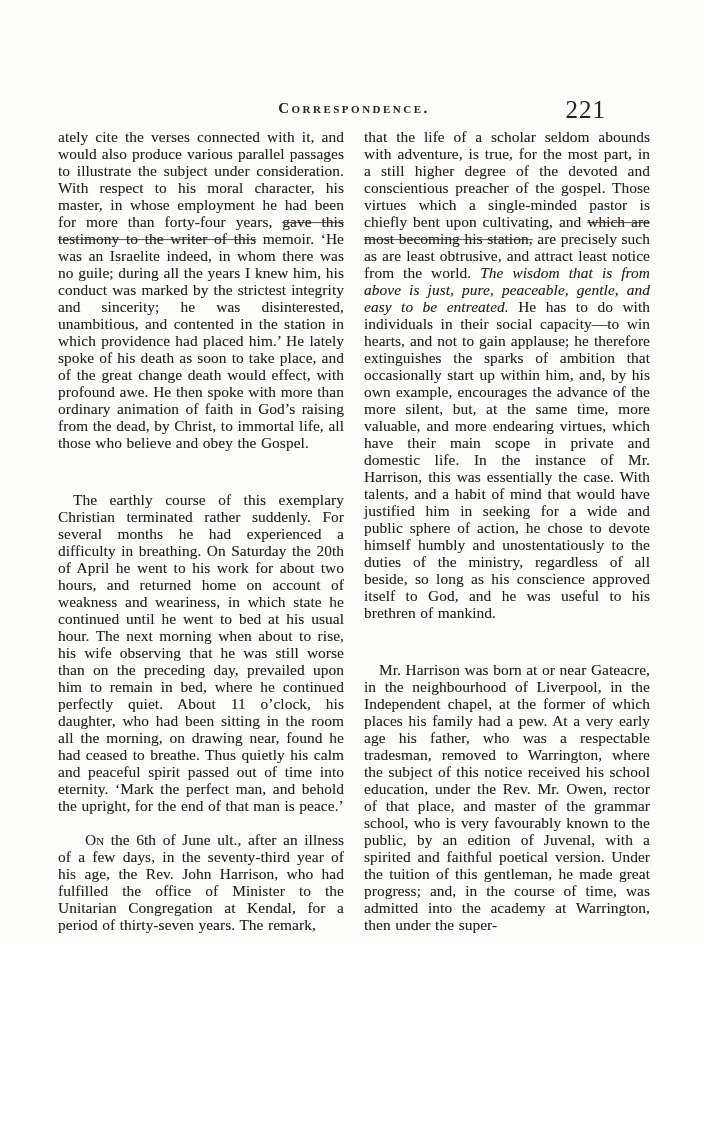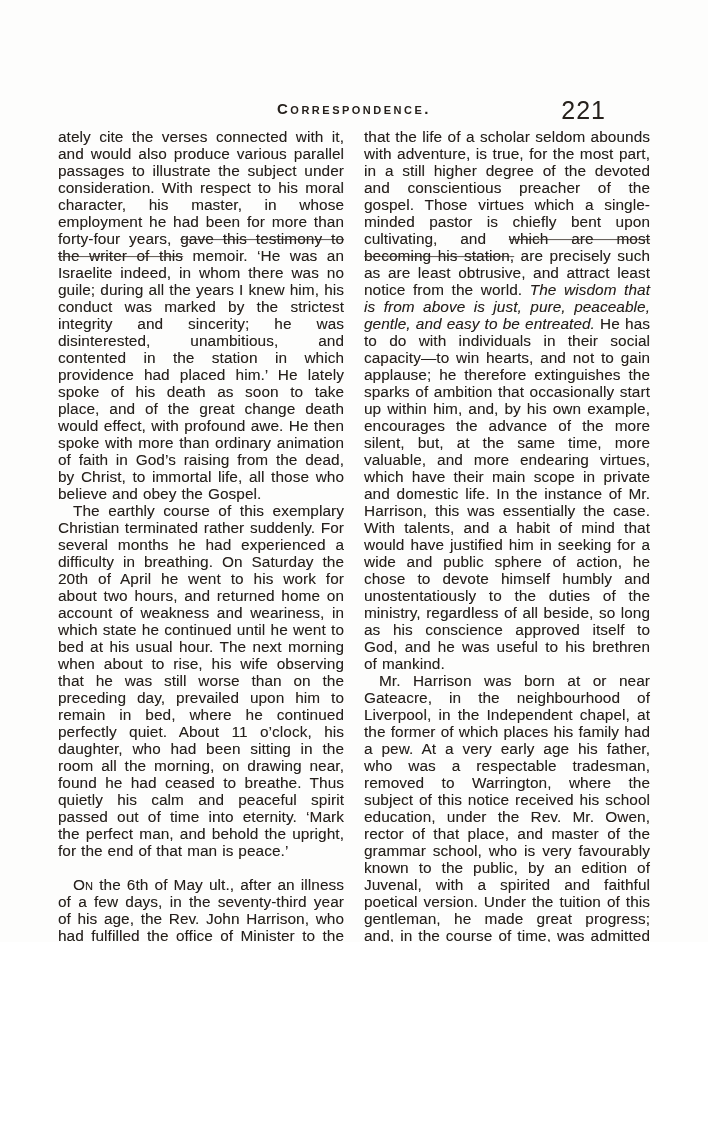--- a/index.html
+++ b/index.html
@@ -6,21 +6,21 @@
     margin: 0;
     padding: 0;
     background: #ffffff;
   }
   .page {
     position: relative;
     width: 708px;
     height: 942px;
     background: #fdfdfc;
     color: #241f1b;
-    font-family: Liberation Sans, sans-serif;
+    font-family: Liberation Serif, serif;
     overflow: hidden;
   }
   .header-row {
     position: absolute;
     top: 100px;
     left: 58px;
     width: 592px;
     height: 22px;
   }
   .running-title {
@@ -53,24 +53,24 @@
   }
   p.para {
     margin: 0;
     text-align: justify;
     font-size: 15.3px;
     line-height: 17px;
     word-spacing: 0.6px;
     letter-spacing: 0.1px;
     text-shadow: 0.2px 0.2px 0.4px rgba(40, 32, 24, 0.35);
   }
-  p.indent { text-indent: 15px; }
+  p.indent { text-indent: 15px; margin-top: 40px; }
   p.gap-above { margin-top: 17px; }
   .italic { font-style: italic; margin-top: 47px; }
-  .smallcaps { font-variant: small-caps; }
+  .smallcaps { font-variant: small-caps; margin-left: 12px; }
   .strike {
     text-decoration: line-through;
     text-decoration-color: rgba(55, 48, 40, 0.65);
     text-decoration-thickness: 1px;
   }
 </style>
 </head>
 <body>
 
 <div class="page">
@@ -78,21 +78,21 @@
   <div class="header-row">
     <span class="running-title">Correspondence.</span>
     <span class="page-number">221</span>
   </div>
 
   <div class="columns">
 
     <section class="column">
       <p class="para"><span>ately cite the verses connected with it, and would also produce various parallel passages to illustrate the subject under consideration. With respect to his moral character, his master, in whose employment he had been for more than forty-four years, </span><span class="strike">gave this testimony to the writer of this</span><span> memoir. ‘He was an Israelite indeed, in whom there was no guile; during all the years I knew him, his conduct was marked by the strictest integrity and sincerity; he was disinterested, unambitious, and contented in the station in which providence had placed him.’ He lately spoke of his death as soon to take place, and of the great change death would effect, with profound awe. He then spoke with more than ordinary animation of faith in God’s raising from the dead, by Christ, to immortal life, all those who believe and obey the Gospel.</span></p>
       <p class="para indent">The earthly course of this exemplary Christian terminated rather suddenly. For several months he had experienced a difficulty in breathing. On Saturday the 20th of April he went to his work for about two hours, and returned home on account of weakness and weariness, in which state he continued until he went to bed at his usual hour. The next morning when about to rise, his wife observing that he was still worse than on the preceding day, prevailed upon him to remain in bed, where he continued perfectly quiet. About 11 o’clock, his daughter, who had been sitting in the room all the morning, on drawing near, found he had ceased to breathe. Thus quietly his calm and peaceful spirit passed out of time into eternity. ‘Mark the perfect man, and behold the upright, for the end of that man is peace.’</p>
-      <p class="para indent gap-above"><span class="smallcaps">On</span><span> the 6th of May ult., after an illness of a few days, in the seventy-third year of his age, the Rev. John Harrison, who had fulfilled the office of Minister to the Unitarian Congregation at Kendal, for a period of thirty-seven years. The remark,</span></p>
+      <p class="para indent gap-above"><span class="smallcaps">On</span><span> the 6th of June ult., after an illness of a few days, in the seventy-third year of his age, the Rev. John Harrison, who had fulfilled the office of Minister to the Unitarian Congregation at Kendal, for a period of thirty-seven years. The remark,</span></p>
     </section>
 
     <section class="column">
       <p class="para"><span>that the life of a scholar seldom abounds with adventure, is true, for the most part, in a still higher degree of the devoted and conscientious preacher of the gospel. Those virtues which a single-minded pastor is chiefly bent upon cultivating, and </span><span class="strike">which are most becoming his station,</span><span> are precisely such as are least obtrusive, and attract least notice from the world. </span><span class="italic">The wisdom that is from above is just, pure, peaceable, gentle, and easy to be entreated.</span><span> He has to do with individuals in their social capacity—to win hearts, and not to gain applause; he therefore extinguishes the sparks of ambition that occasionally start up within him, and, by his own example, encourages the advance of the more silent, but, at the same time, more valuable, and more endearing virtues, which have their main scope in private and domestic life. In the instance of Mr. Harrison, this was essentially the case. With talents, and a habit of mind that would have justified him in seeking for a wide and public sphere of action, he chose to devote himself humbly and unostentatiously to the duties of the ministry, regardless of all beside, so long as his conscience approved itself to God, and he was useful to his brethren of mankind.</span></p>
       <p class="para indent">Mr. Harrison was born at or near Gateacre, in the neighbourhood of Liverpool, in the Independent chapel, at the former of which places his family had a pew. At a very early age his father, who was a respectable tradesman, removed to Warrington, where the subject of this notice received his school education, under the Rev. Mr. Owen, rector of that place, and master of the grammar school, who is very favourably known to the public, by an edition of Juvenal, with a spirited and faithful poetical version. Under the tuition of this gentleman, he made great progress; and, in the course of time, was admitted into the academy at Warrington, then under the super-</p>
     </section>
 
   </div>
 
 </div>

